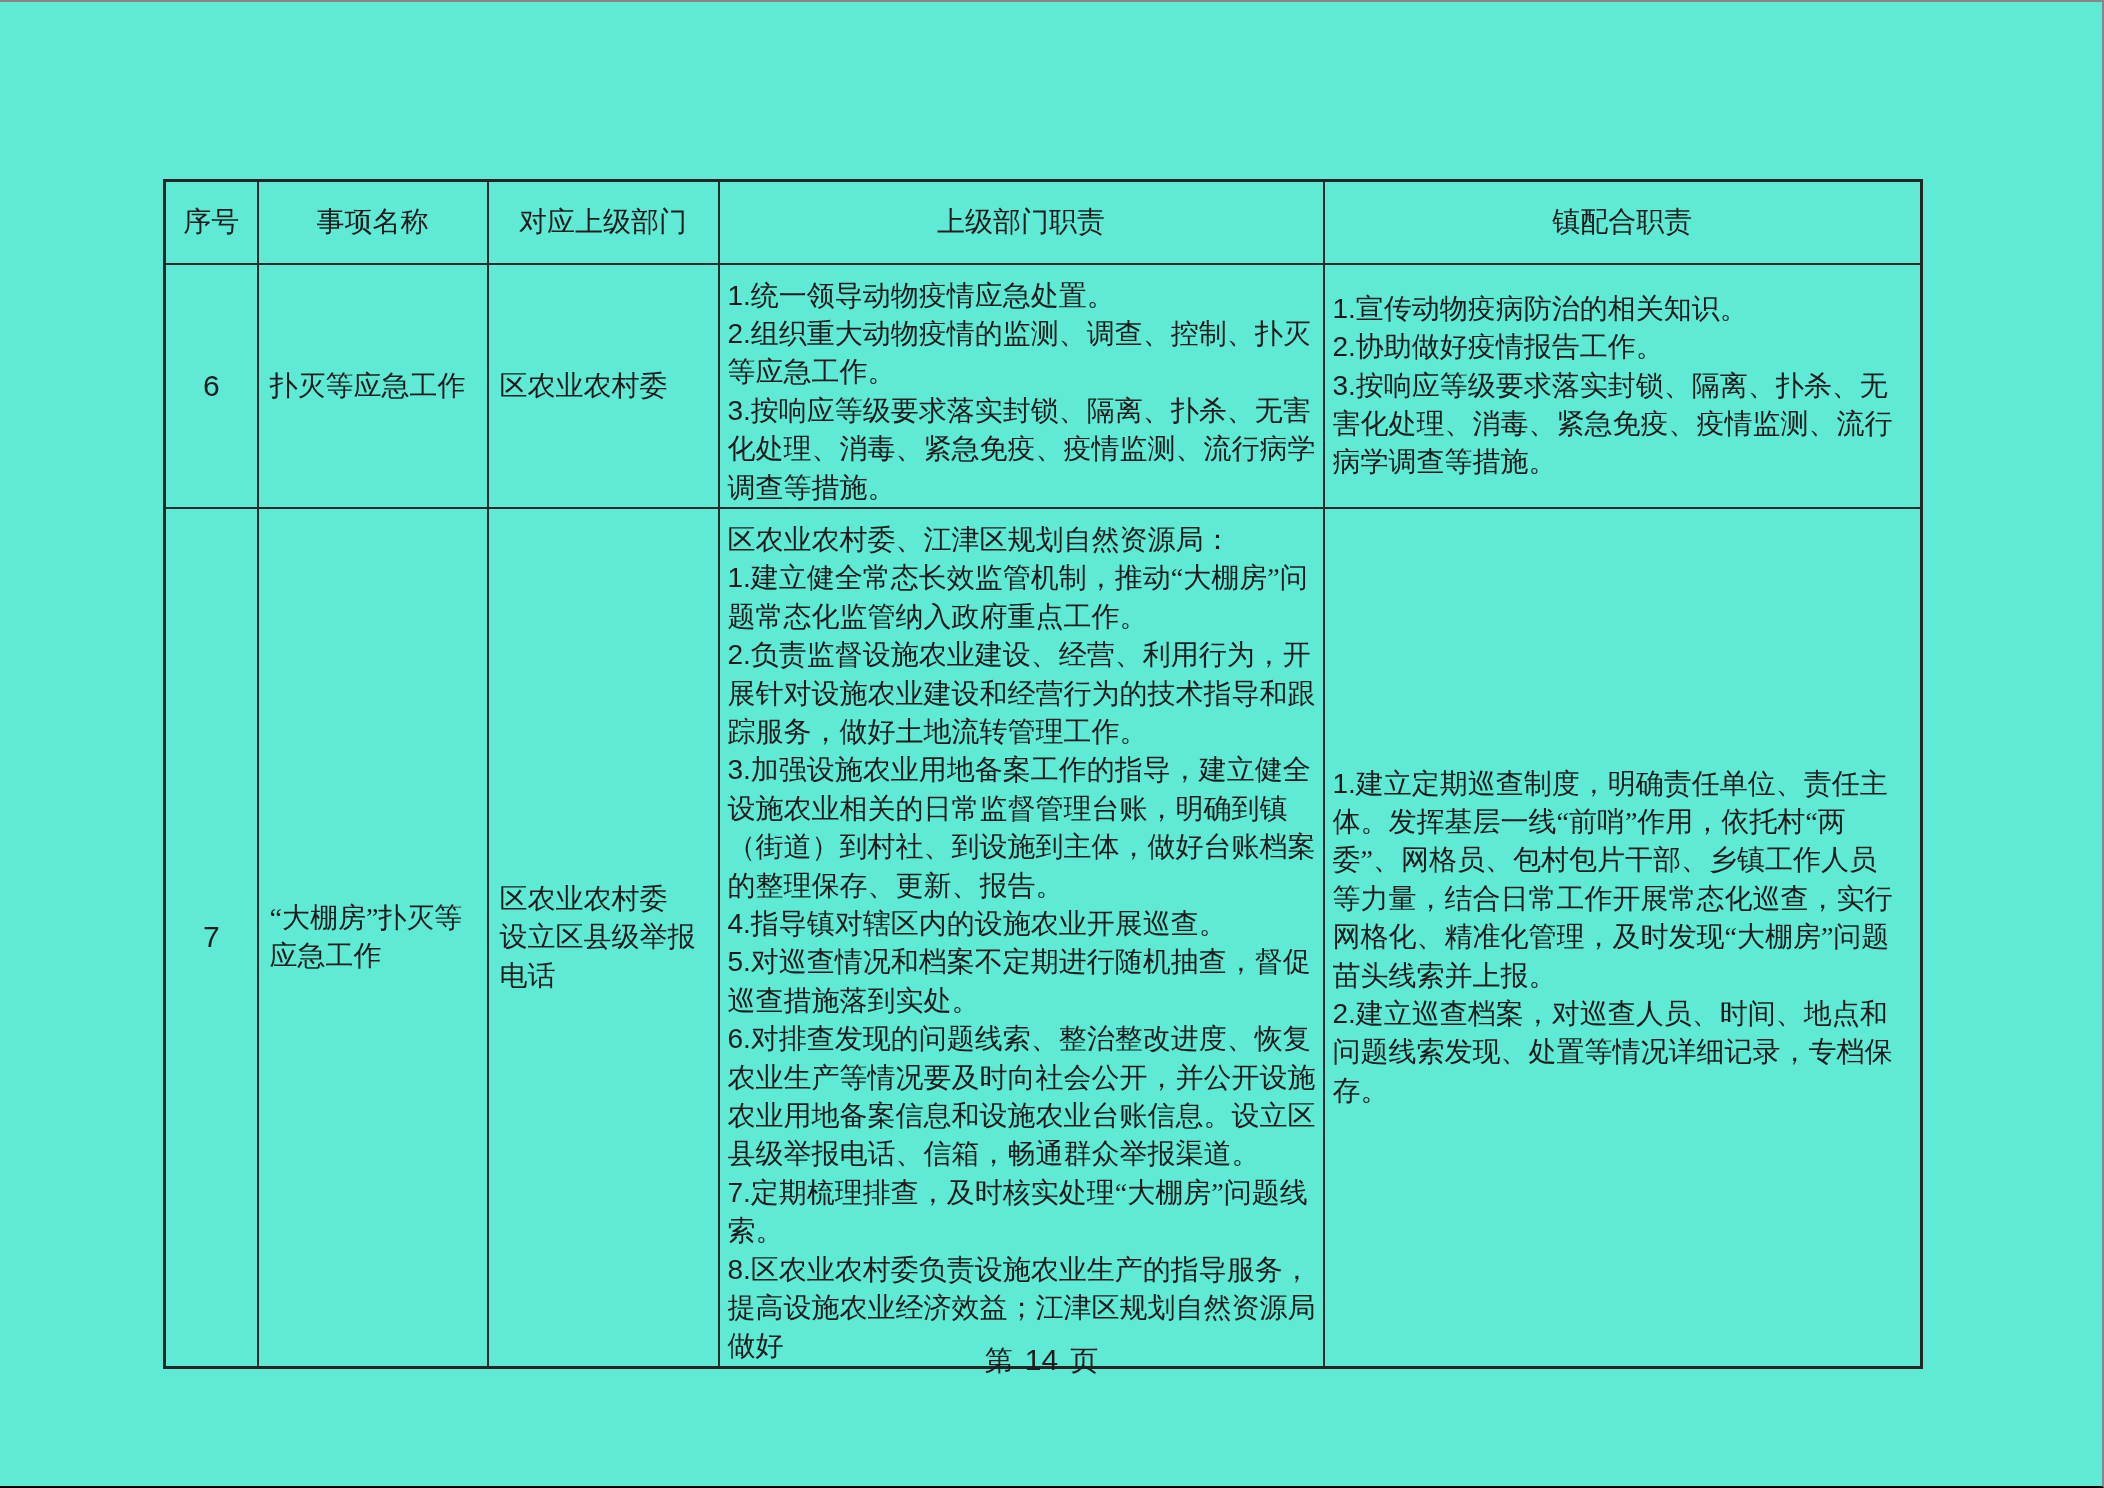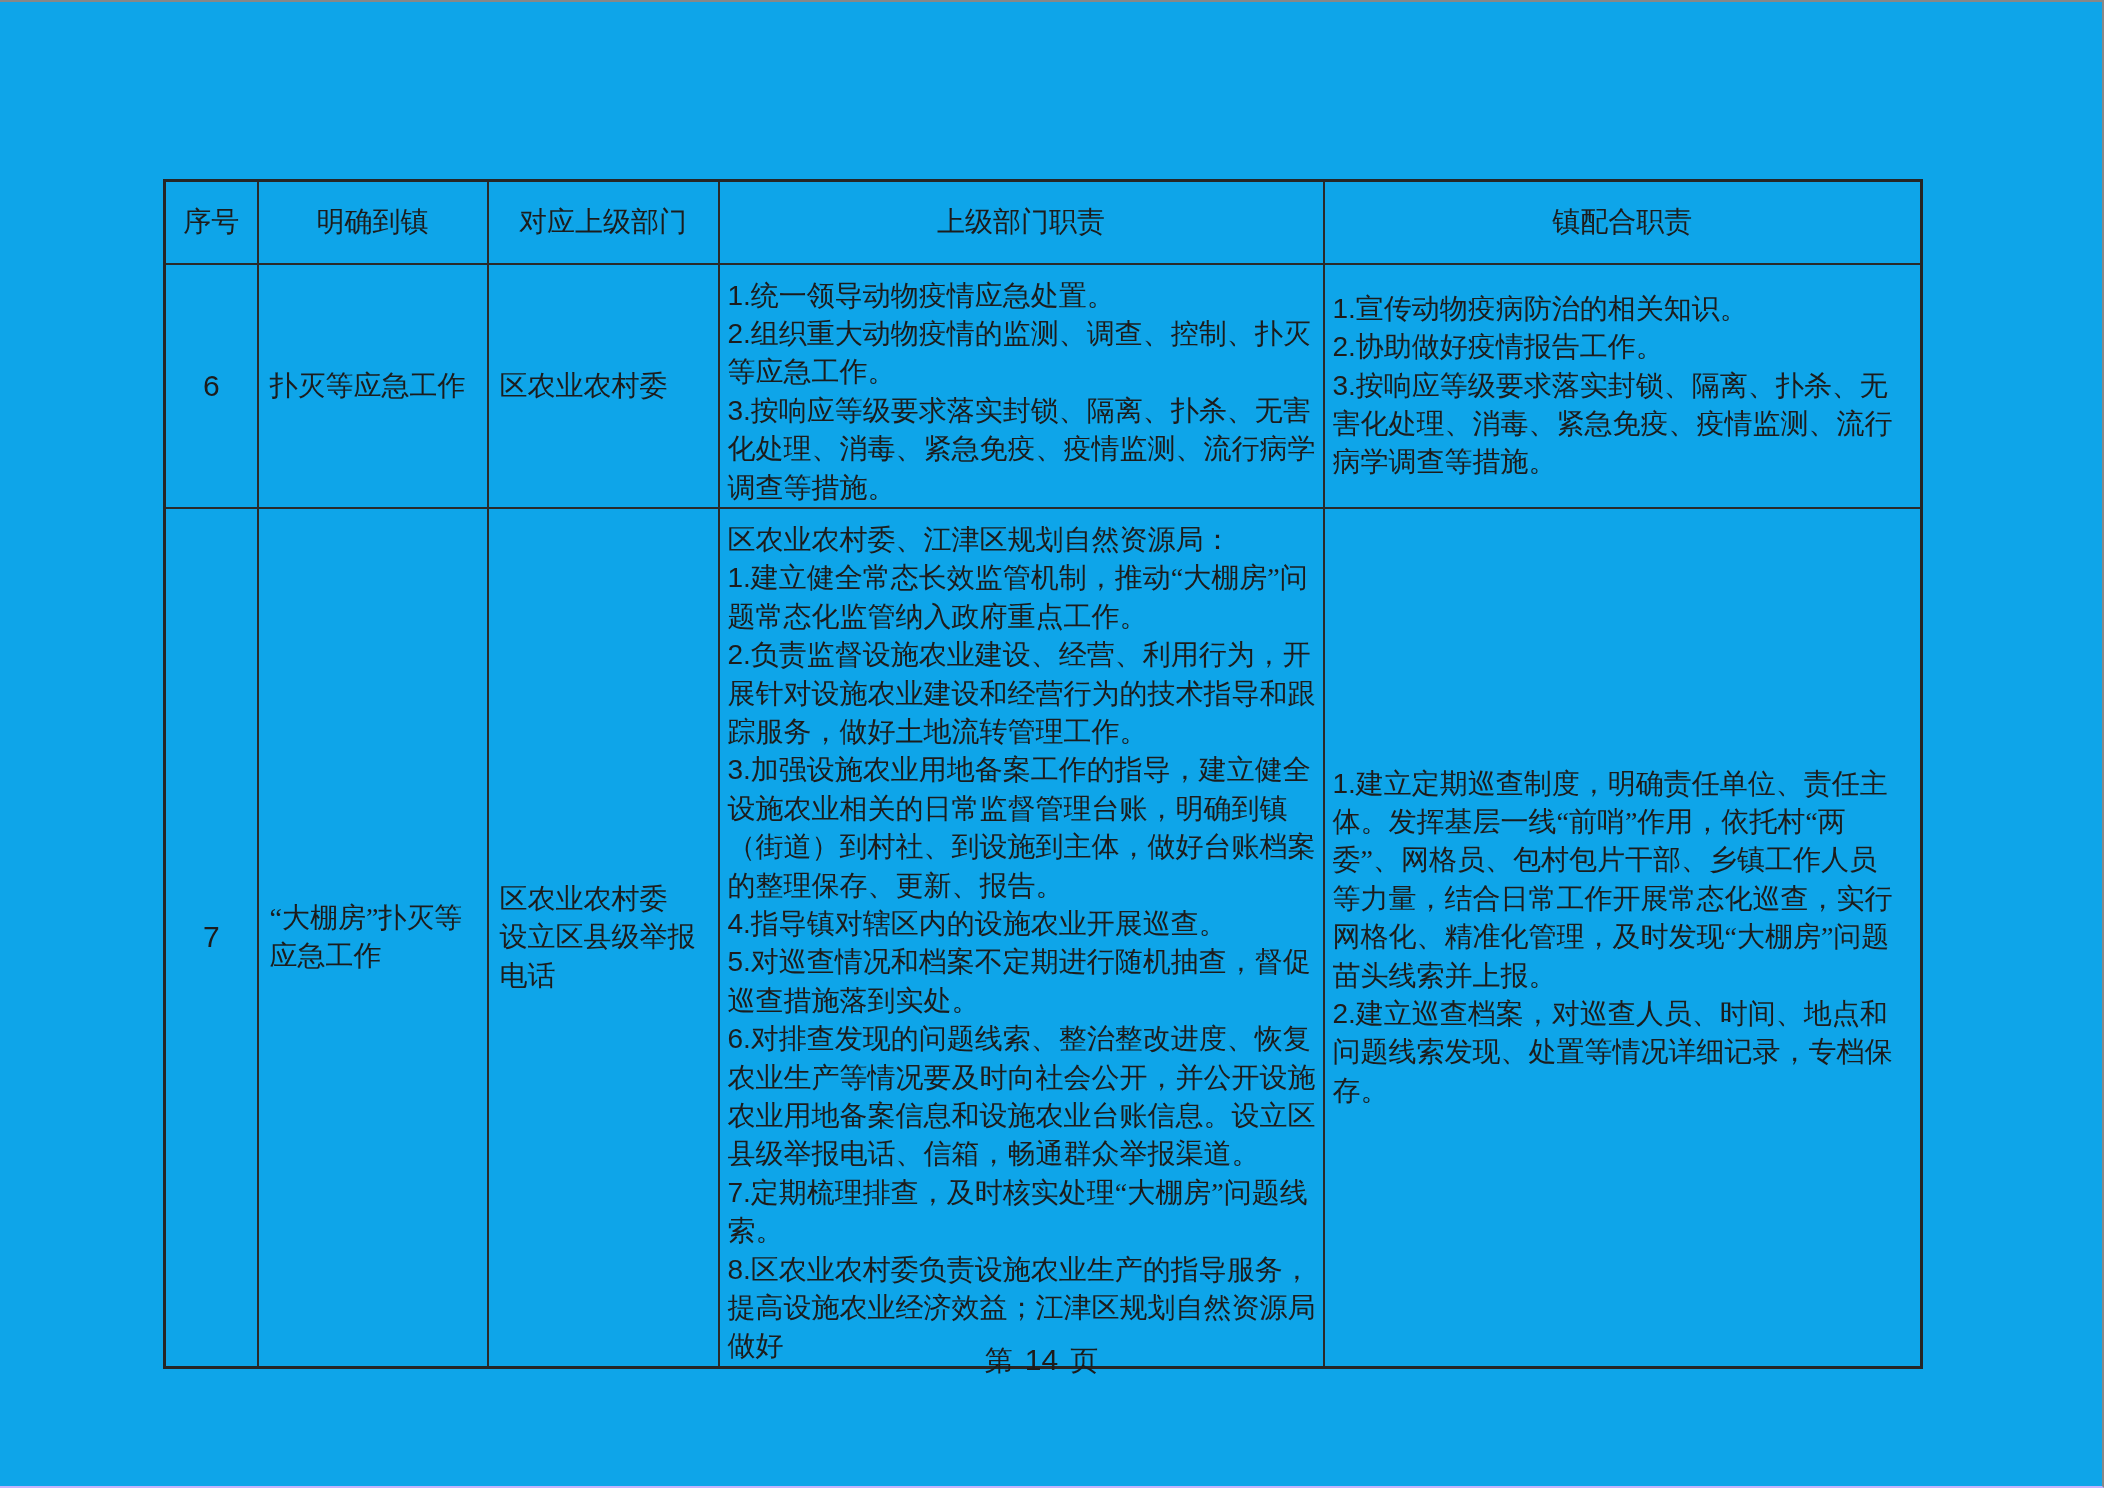--- a/index.html
+++ b/index.html
@@ -6,24 +6,24 @@
   html, body {
     width: 2104px; height: 1488px;
     background: #ffffff;
     font-family: "Liberation Serif", "DejaVu Serif", serif;
     color: #1c1c1c;
     overflow: hidden;
   }
   .page {
     position: absolute; left: 0; top: 0;
     width: 2104px; height: 1488px;
-    background: #0ea5e9;
+    background: #5eead4;
     border-top: 2px solid #878787;
     border-right: 2px solid #878787;
-    border-bottom: 2px solid #c4b5fd;
+    border-bottom: 2px solid #000000;
   }
   table.resp {
     position: absolute; left: 163px; top: 177px;
     width: 1757px;
     border-collapse: collapse;
     table-layout: fixed;
     border: 3px solid #262626;
   }
   .resp th, .resp td {
     border: 2px solid #2a2a2a;
@@ -68,21 +68,21 @@
     <colgroup>
       <col style="width:93px">
       <col style="width:230px">
       <col style="width:231px">
       <col style="width:605px">
       <col style="width:598px">
     </colgroup>
     <thead>
       <tr>
         <th>序号</th>
-        <th>明确到镇</th>
+        <th>事项名称</th>
         <th>对应上级部门</th>
         <th>上级部门职责</th>
         <th>镇配合职责</th>
       </tr>
     </thead>
     <tbody>
       <tr class="row-6">
         <td class="c-no">6</td>
         <td class="c-name">扑灭等应急工作</td>
         <td class="c-dept">

